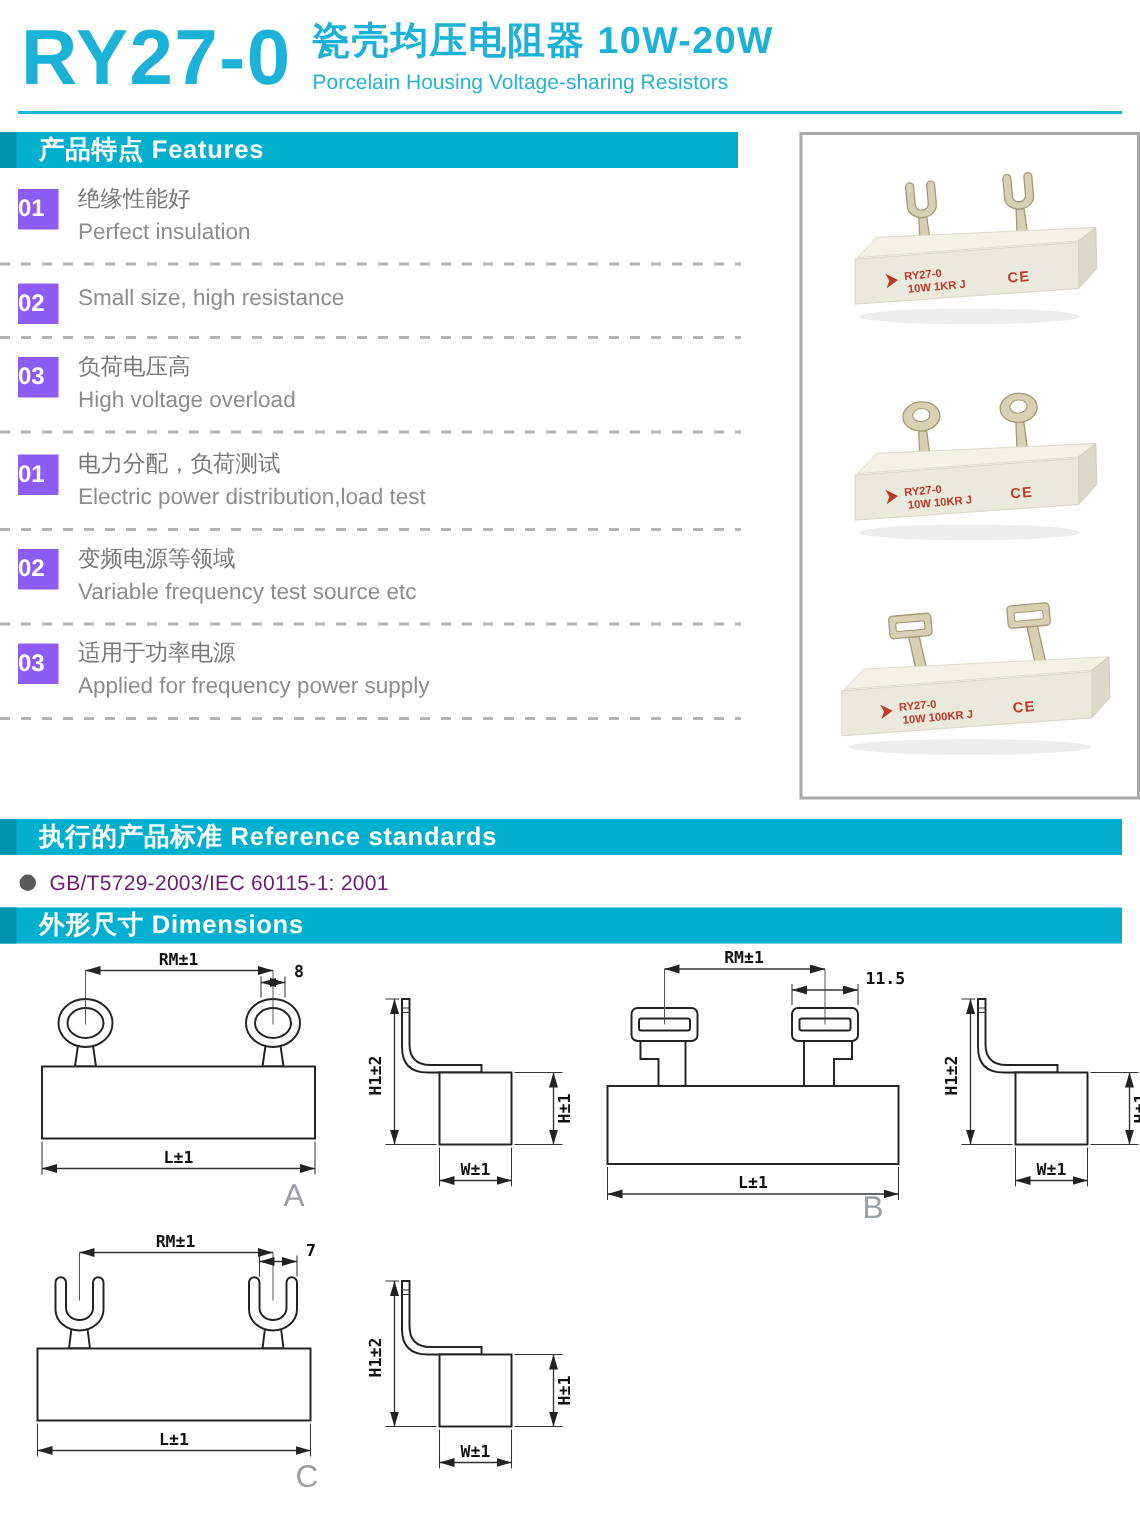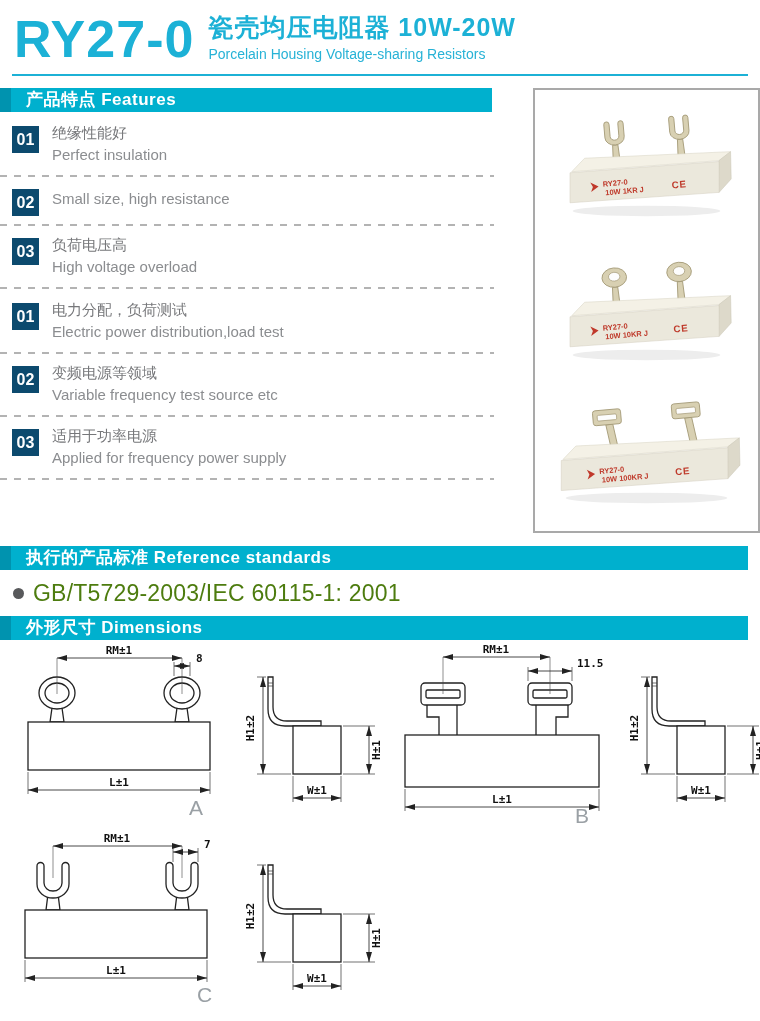--- a/index.html
+++ b/index.html
@@ -35,43 +35,43 @@
   .item-list { padding:2px 0 0 12px; }
   .item {
     position:relative; display:flex; align-items:flex-start;
     padding:9px 0 10px 0;
   }
   .item::after {
     content:""; position:absolute; left:-12px; right:-2px; bottom:0; height:2px;
     background:repeating-linear-gradient(90deg,#b3b3b3 0 7px,transparent 7px 14px);
   }
   .badge {
-    flex:0 0 auto; width:27px; height:27px; background:#0c4a6e; color:#fff;
-    font-size:16px; font-weight:bold; text-align:center; line-height:27px;
+    flex:0 0 auto; width:27px; height:27px; background:#8b5cf6; color:#fff;
+    font-size:16px; font-weight:bold; text-align:left; line-height:27px;
     margin-top:3px;
   }
   .item-text { margin-left:13px; }
   .item-cn { font-size:15px; color:#76777a; line-height:19px; }
   .item-en { font-size:15px; color:#8b8d90; line-height:25px; font-weight:300; }
   .apps-banner-wrap { margin-top:13px; }
 
   
   .photo-box {
     width:260px; height:445px; margin-left:5px; margin-top:0;
     border:2px solid #a9a9a9; background:#fff;
     display:flex; flex-direction:column; justify-content:space-between;
     padding:6px 6px;
   }
   .photo { width:100%; height:142px; }
 
   
   .standards { margin-top:13px; }
   .bullet-row { display:flex; align-items:center; padding:10px 0 9px 13px; }
   .bullet-dot { width:11px; height:11px; border-radius:50%; background:#58595b; margin-right:9px; }
-  .bullet-text { font-size:23px; color:#4d7c0f; letter-spacing:0.2px; }
+  .bullet-text { font-size:14px; color:#701a75; letter-spacing:0.2px; }
 
   
   .drawings { display:block; }
   .ln   { stroke:#222; stroke-width:1.3; fill:none; }
   .fw   { stroke:#222; stroke-width:1.3; fill:#fff; }
   .dim  { stroke:#333; stroke-width:0.9; fill:none; }
   .ext  { stroke:#333; stroke-width:0.7; fill:none; }
   .cl   { stroke:#444; stroke-width:0.6; fill:none; }
   .dtext  { font-family:"DejaVu Sans Mono", monospace; font-size:11px; font-weight:bold; fill:#111; }
   .letter { font-family:"Liberation Sans", sans-serif; font-size:21px; fill:#9aa0a5; }

